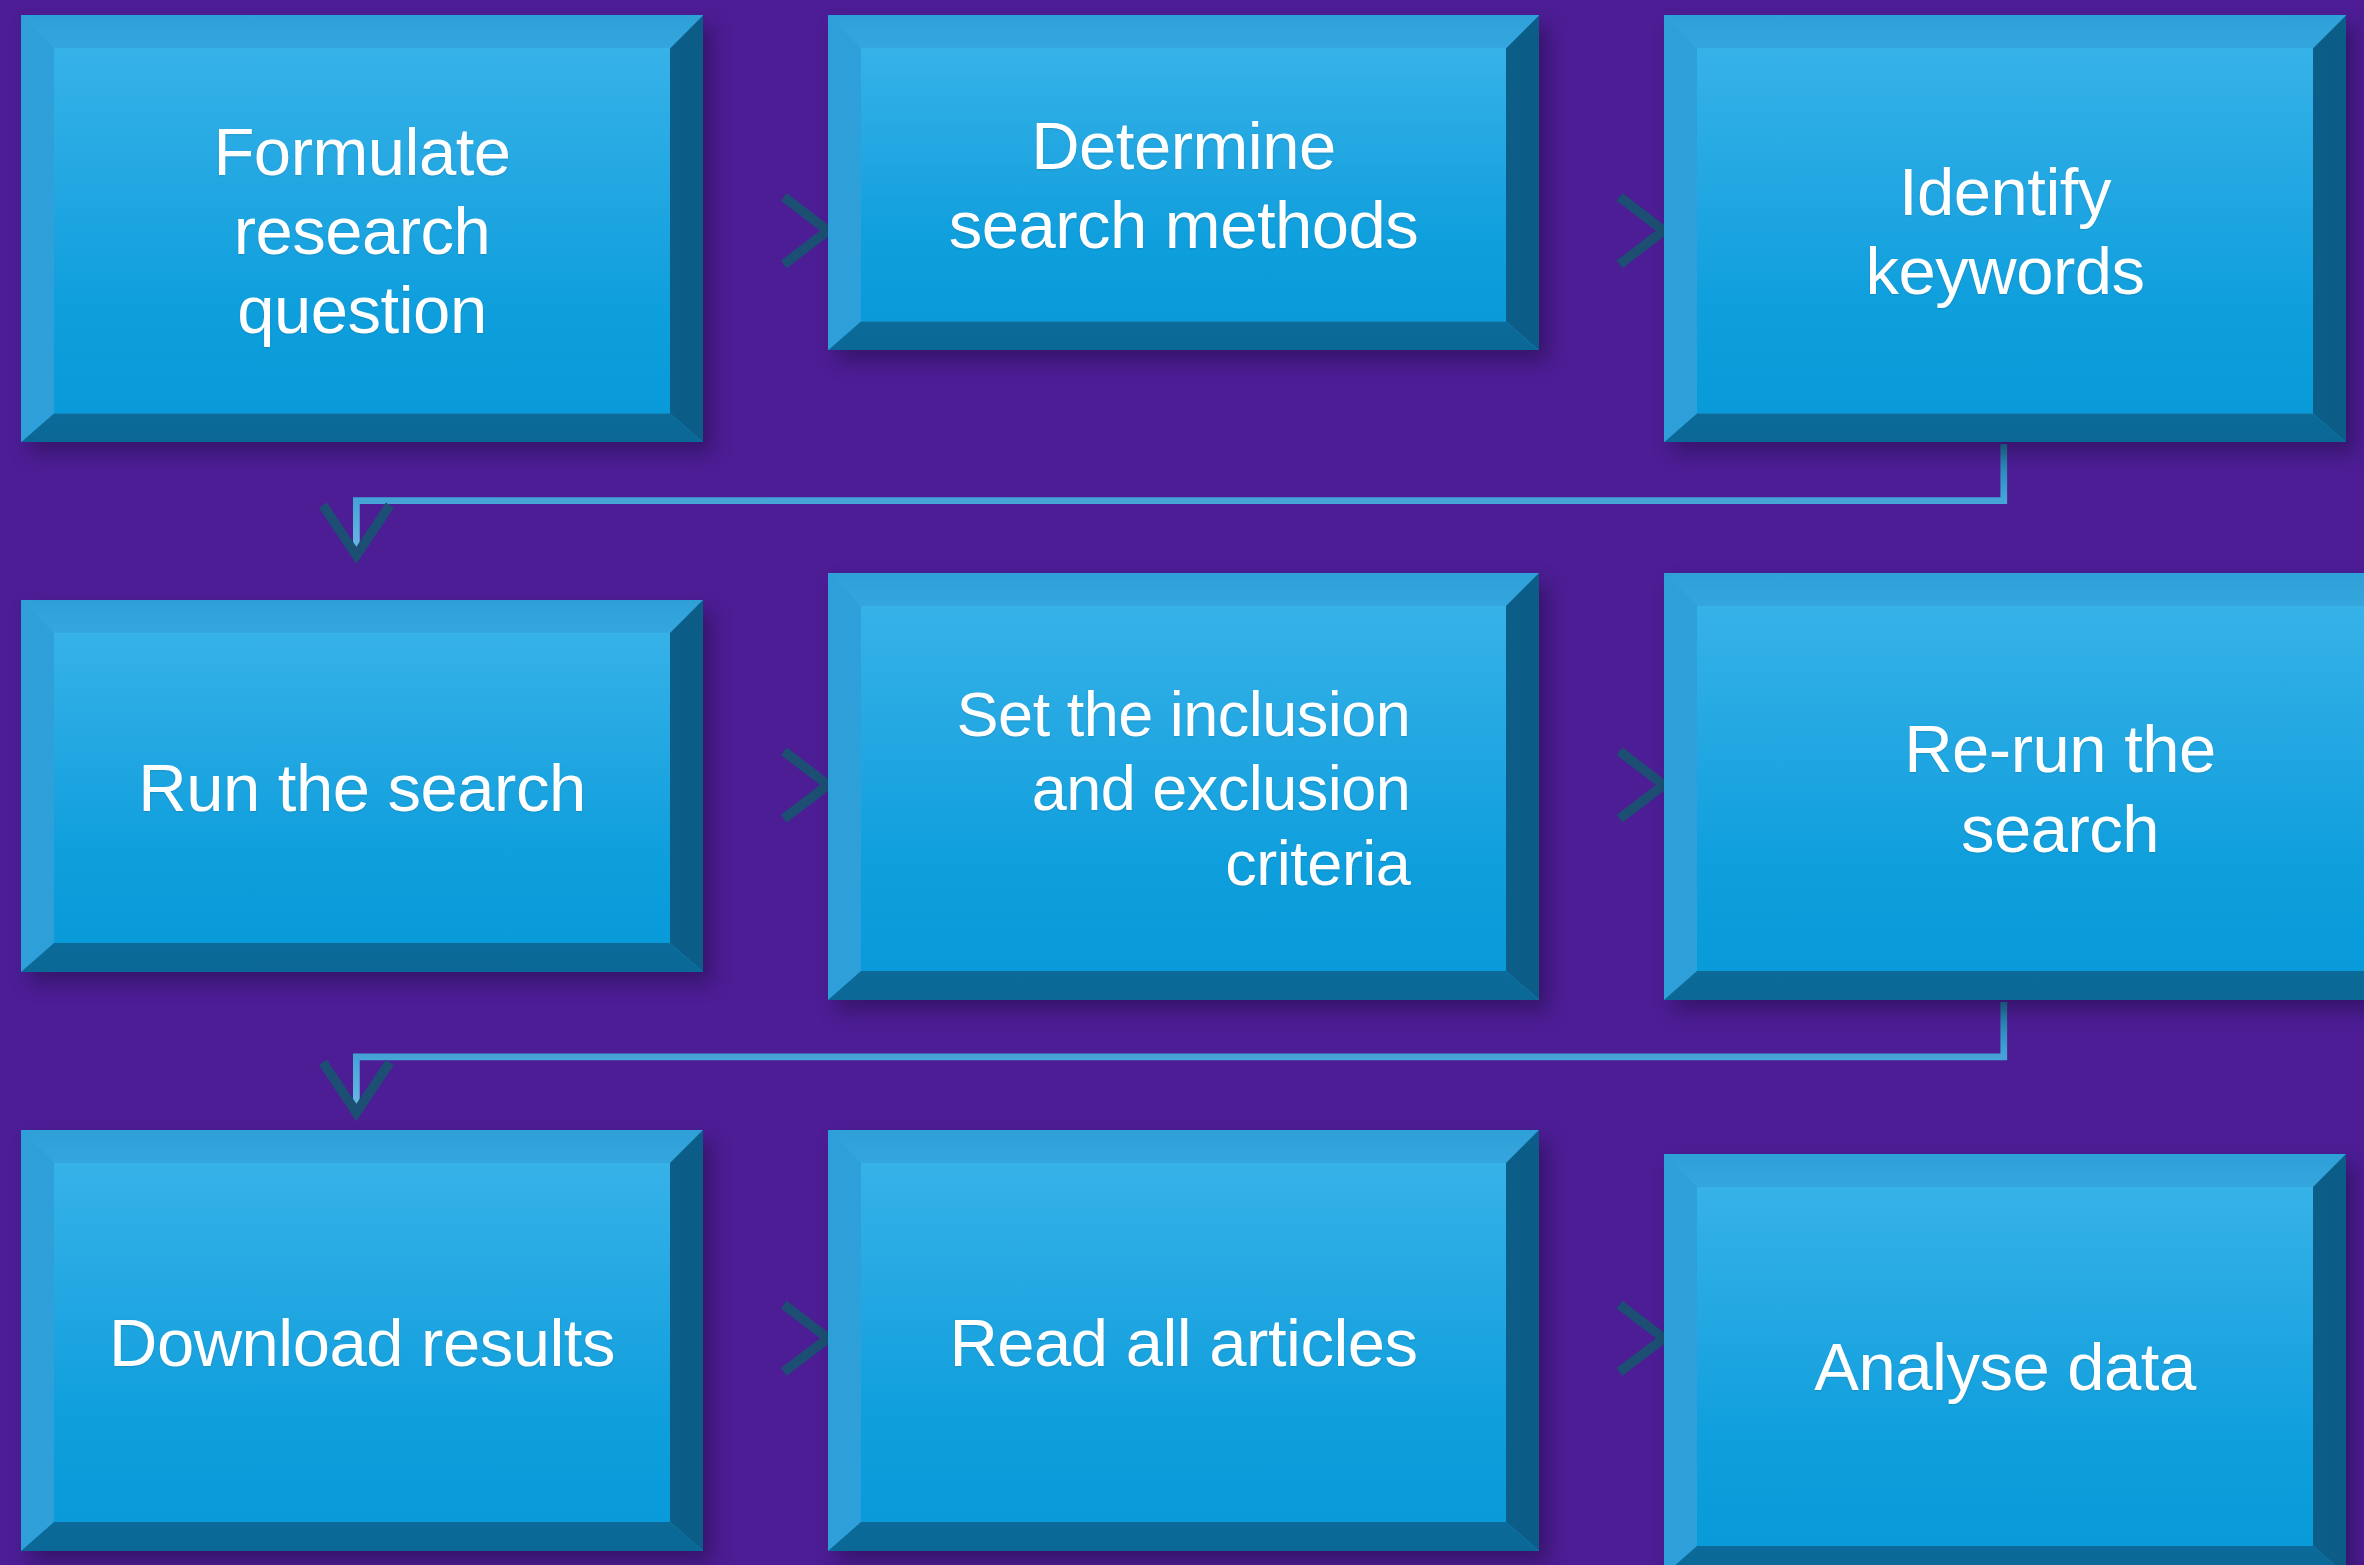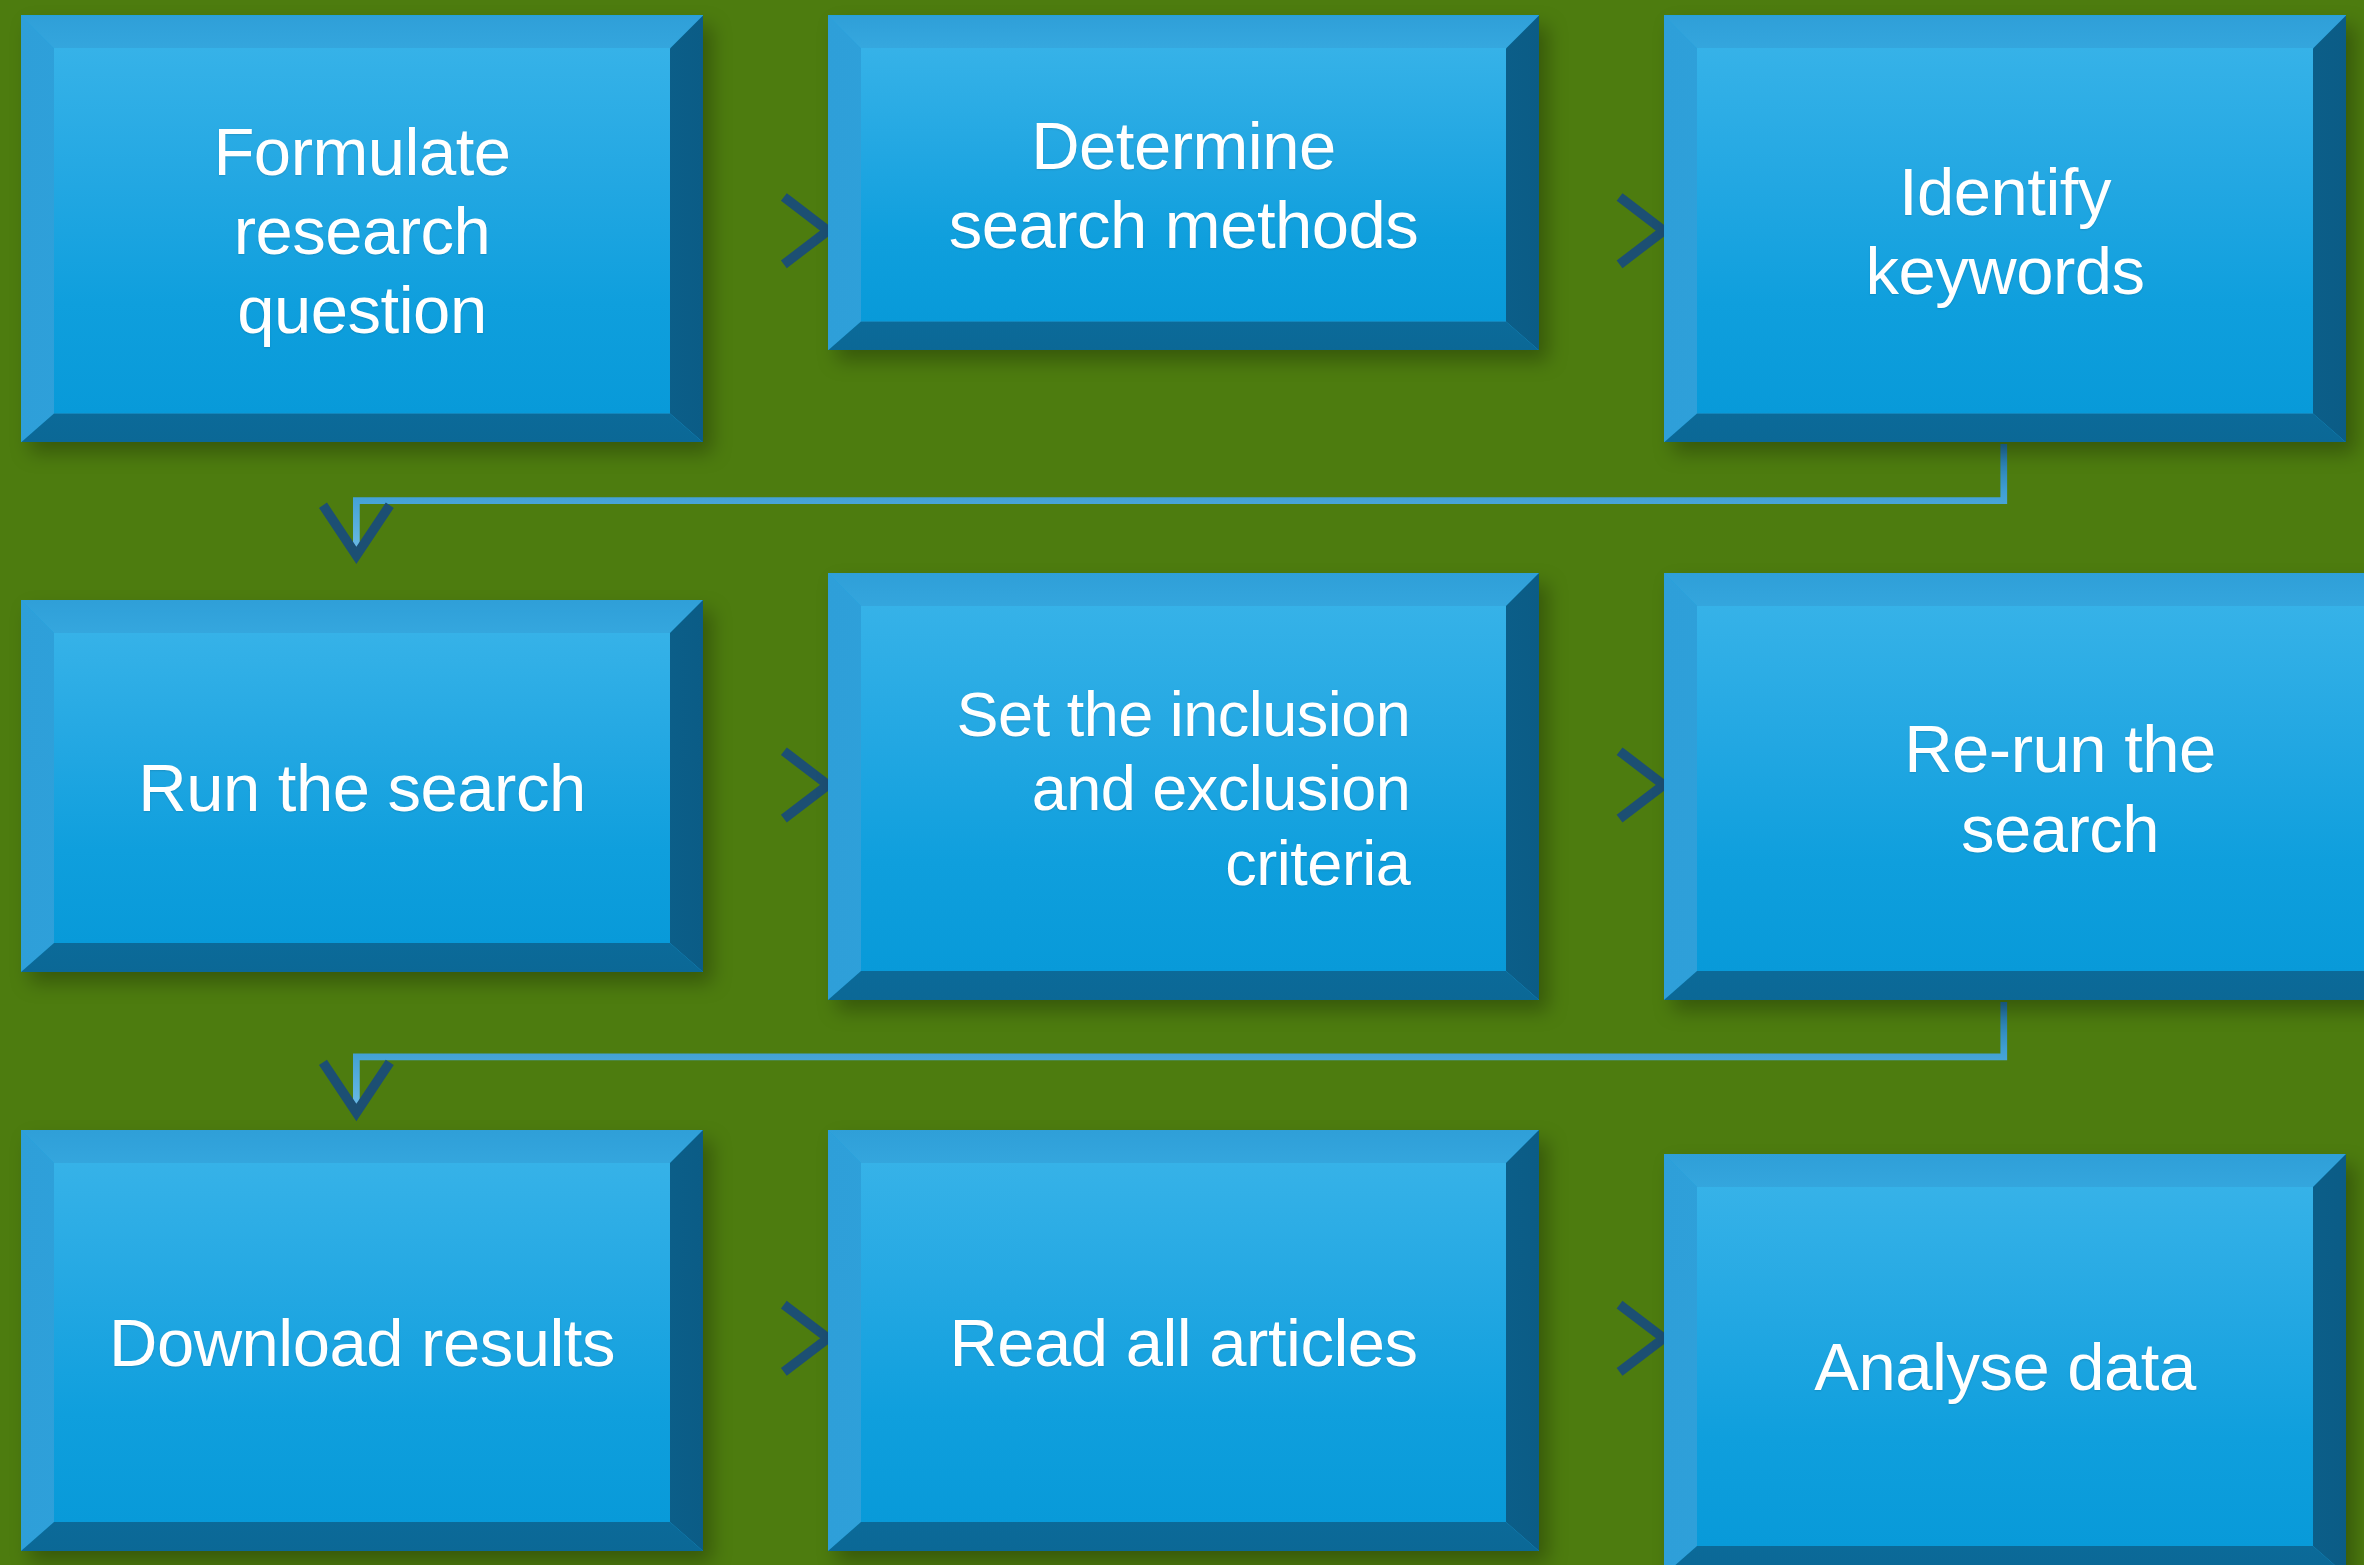--- a/index.html
+++ b/index.html
@@ -5,21 +5,21 @@
 <style>
   html, body {
     margin: 0;
     padding: 0;
     background: #ffffff;
   }
   #stage {
     position: relative;
     width: 2364px;
     height: 1566px;
-    background: #4d7c0f;
+    background: #4c1d95;
     overflow: hidden;
     font-family: "Liberation Sans", sans-serif;
   }
 
   
   #connectors {
     position: absolute;
     left: 0; top: 0;
     width: 2364px;
     height: 1566px;

